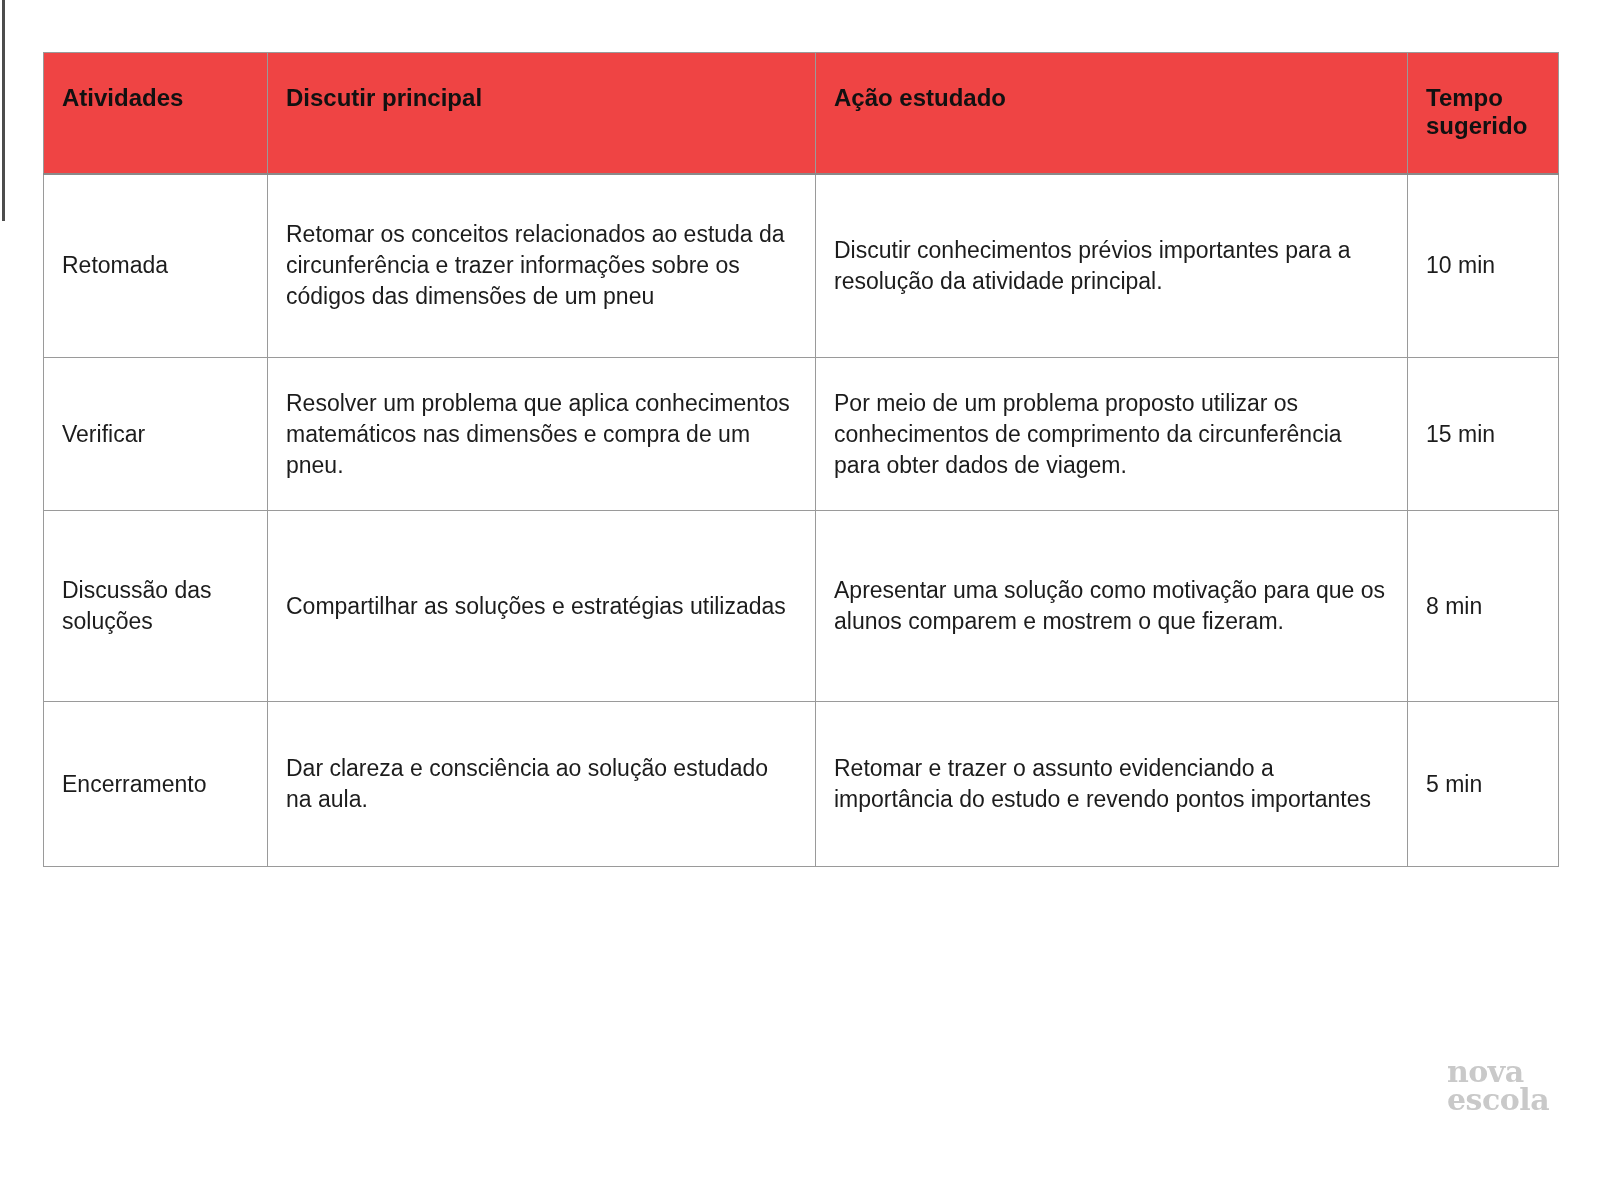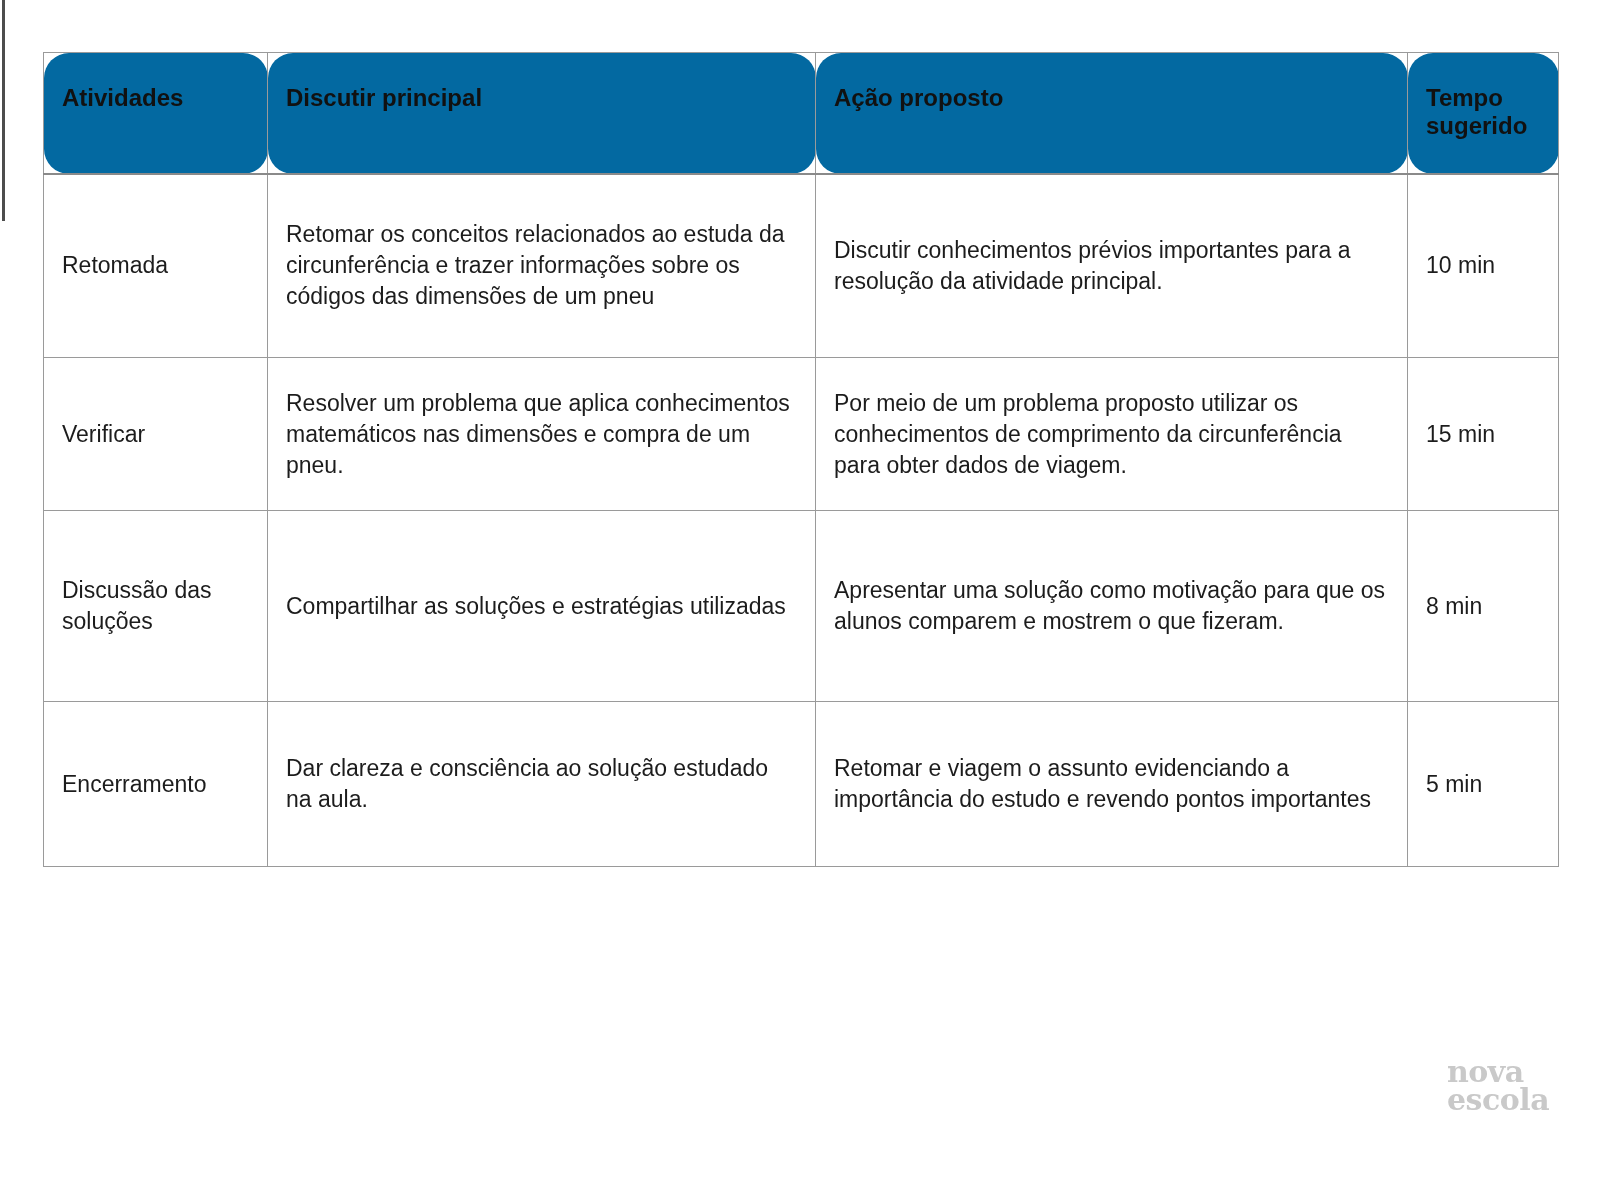--- a/index.html
+++ b/index.html
@@ -30,29 +30,28 @@
     width: 1515px;
     border-collapse: collapse;
     table-layout: fixed;
   }
   table.lesson-table th,
   table.lesson-table td {
     border: 1px solid #9a9a9a;
     box-sizing: border-box;
   }
   table.lesson-table th {
-    background: #0369a1;
+    background: #ef4444;
     font-size: 24px;
     font-weight: bold;
     text-align: left;
     vertical-align: top;
     padding: 31px 18px 0 18px;
     border-bottom: 2px solid #8a8a8a;
     color: #111111;
-    border-radius: 25px;
   }
   table.lesson-table td {
     font-size: 23px;
     line-height: 31px;
     vertical-align: middle;
     padding: 14px 18px;
     background: #ffffff;
   }
   tr.header-row   { height: 121px; }
   tr.row-0 { height: 184px; }
@@ -83,21 +82,21 @@
   <colgroup>
     <col style="width:224px">
     <col style="width:548px">
     <col style="width:592px">
     <col style="width:151px">
   </colgroup>
   <thead>
     <tr class="header-row">
       <th>Atividades</th>
       <th>Discutir principal</th>
-      <th>Ação proposto</th>
+      <th>Ação estudado</th>
       <th>Tempo sugerido</th>
     </tr>
   </thead>
   <tbody>
     <tr class="row-0">
       <td>Retomada</td>
       <td>Retomar os conceitos relacionados ao estuda da circunferência e trazer informações sobre os códigos das dimensões de um pneu</td>
       <td>Discutir conhecimentos prévios importantes para a resolução da atividade principal.</td>
       <td>10 min</td>
     </tr>
@@ -109,21 +108,21 @@
     </tr>
     <tr class="row-2">
       <td>Discussão das soluções</td>
       <td>Compartilhar as soluções e estratégias utilizadas</td>
       <td>Apresentar uma solução como motivação para que os alunos comparem e mostrem o que fizeram.</td>
       <td>8 min</td>
     </tr>
     <tr class="row-3">
       <td>Encerramento</td>
       <td>Dar clareza e consciência ao solução estudado na aula.</td>
-      <td>Retomar e viagem o assunto evidenciando a importância do estudo e revendo pontos importantes</td>
+      <td>Retomar e trazer o assunto evidenciando a importância do estudo e revendo pontos importantes</td>
       <td>5 min</td>
     </tr>
   </tbody>
 </table>
 
 <div class="logo">
   <div>nova</div>
   <div>escola</div>
 </div>
 

